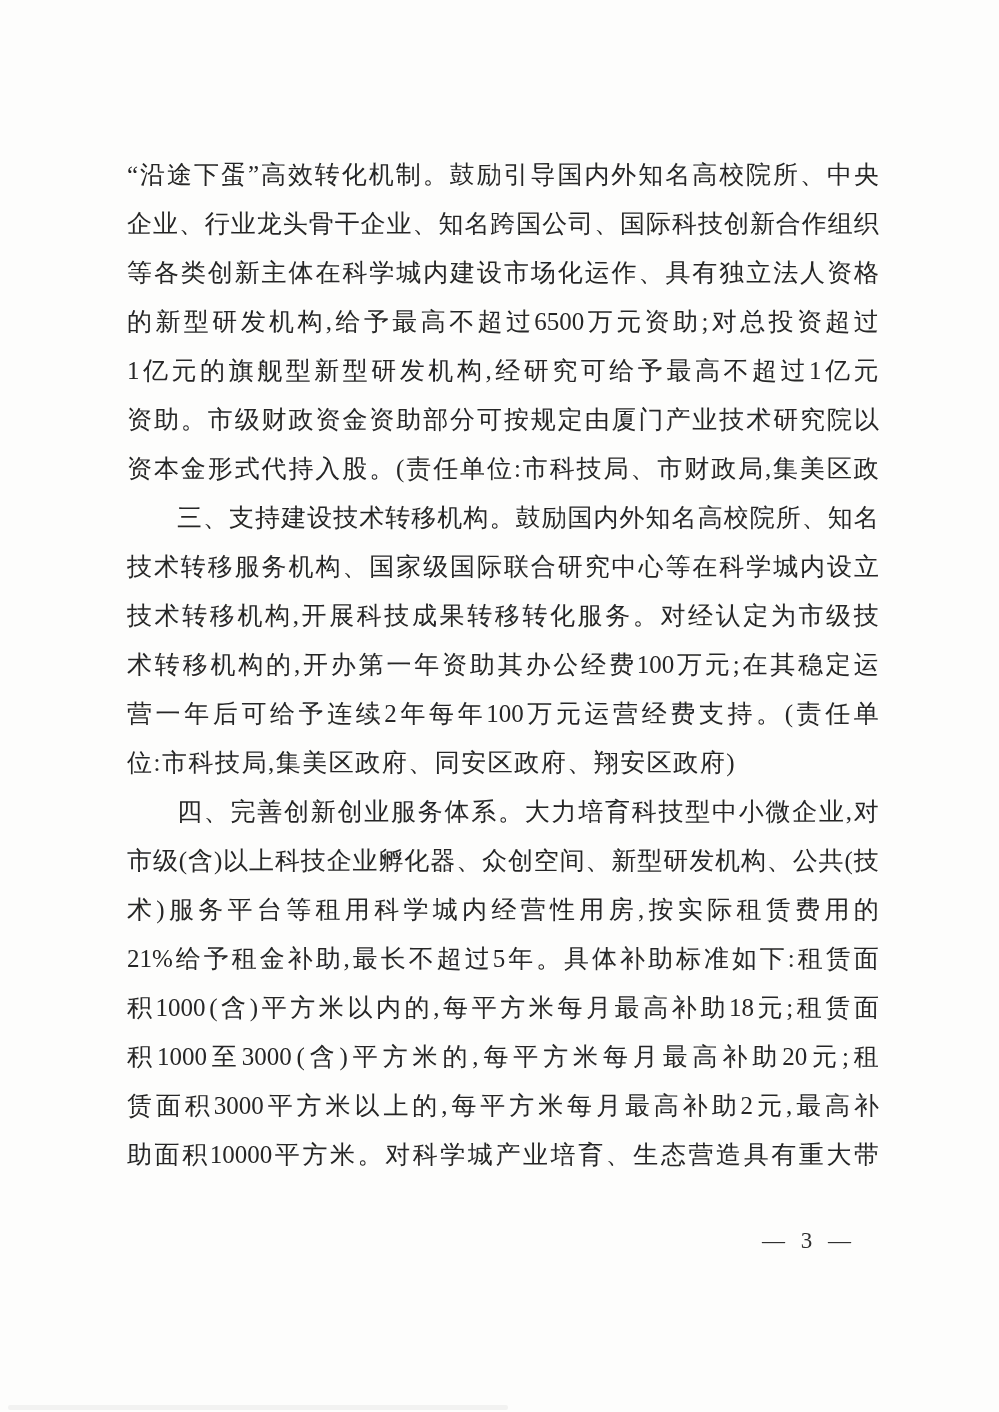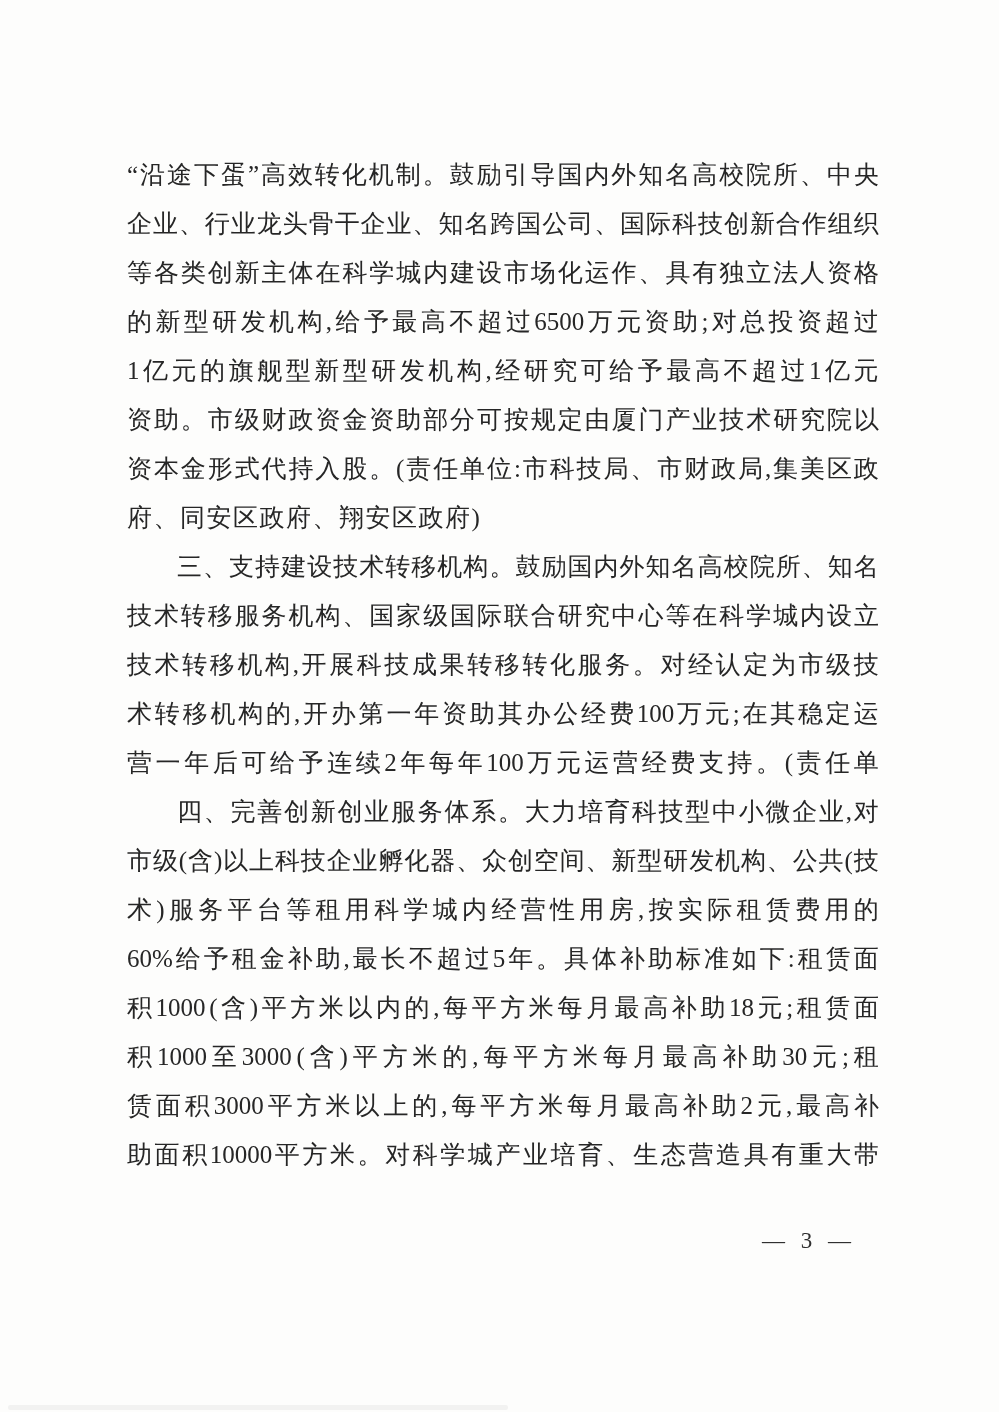--- a/index.html
+++ b/index.html
@@ -276,21 +276,20 @@
         <span>市</span>
         <span>财</span>
         <span>政</span>
         <span>局</span>
         <span>,</span>
         <span>集</span>
         <span>美</span>
         <span>区</span>
         <span>政</span>
       </div>
-      <div class="line nj">府、同安区政府、翔安区政府)</div>
       <div class="line j ind">
         <span>三</span>
         <span>、</span>
         <span>支</span>
         <span>持</span>
         <span>建</span>
         <span>设</span>
         <span>技</span>
         <span>术</span>
         <span>转</span>
@@ -425,20 +424,21 @@
         <span>经</span>
         <span>费</span>
         <span>支</span>
         <span>持</span>
         <span>。</span>
         <span>(</span>
         <span>责</span>
         <span>任</span>
         <span>单</span>
       </div>
+      <div class="line nj">位:市科技局,集美区政府、同安区政府、翔安区政府)</div>
       <div class="line j ind">
         <span>四</span>
         <span>、</span>
         <span>完</span>
         <span>善</span>
         <span>创</span>
         <span>新</span>
         <span>创</span>
         <span>业</span>
         <span>服</span>
@@ -517,21 +517,21 @@
         <span>按</span>
         <span>实</span>
         <span>际</span>
         <span>租</span>
         <span>赁</span>
         <span>费</span>
         <span>用</span>
         <span>的</span>
       </div>
       <div class="line j">
-        <span>60%</span>
+        <span>21%</span>
         <span>给</span>
         <span>予</span>
         <span>租</span>
         <span>金</span>
         <span>补</span>
         <span>助</span>
         <span>,</span>
         <span>最</span>
         <span>长</span>
         <span>不</span>
@@ -599,21 +599,21 @@
         <span>每</span>
         <span>平</span>
         <span>方</span>
         <span>米</span>
         <span>每</span>
         <span>月</span>
         <span>最</span>
         <span>高</span>
         <span>补</span>
         <span>助</span>
-        <span>30</span>
+        <span>20</span>
         <span>元</span>
         <span>;</span>
         <span>租</span>
       </div>
       <div class="line j">
         <span>赁</span>
         <span>面</span>
         <span>积</span>
         <span>3000</span>
         <span>平</span>

